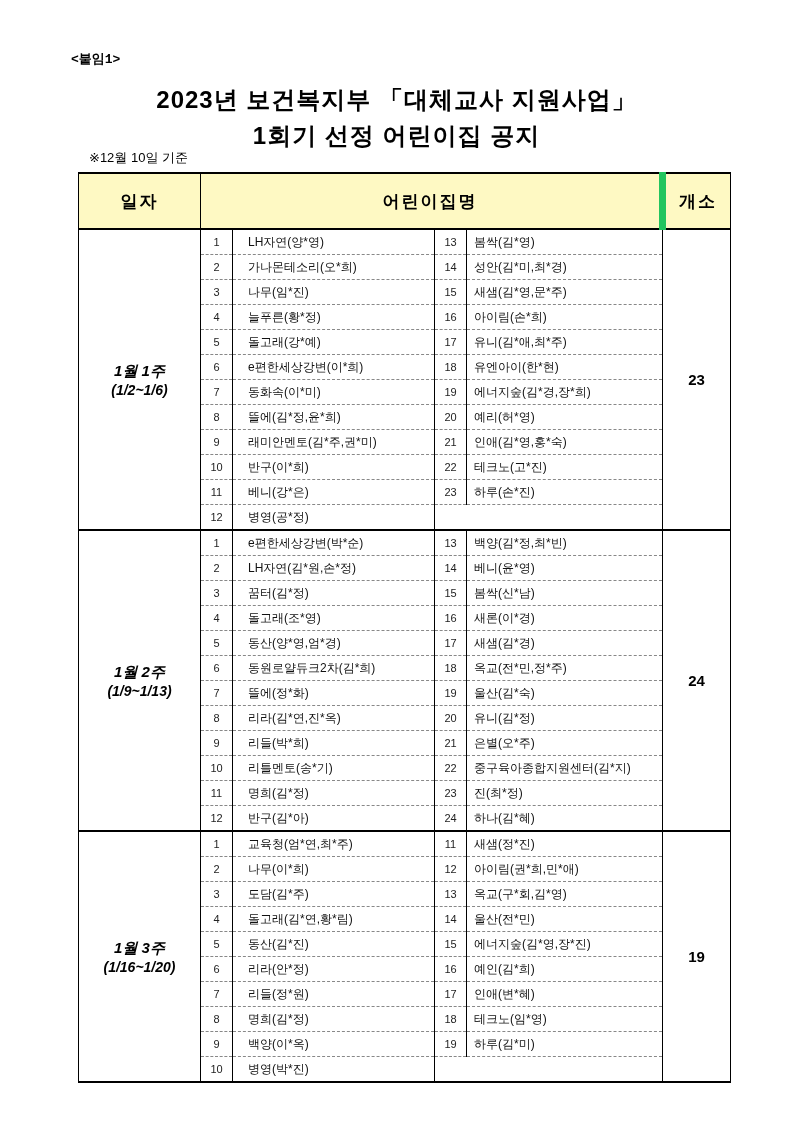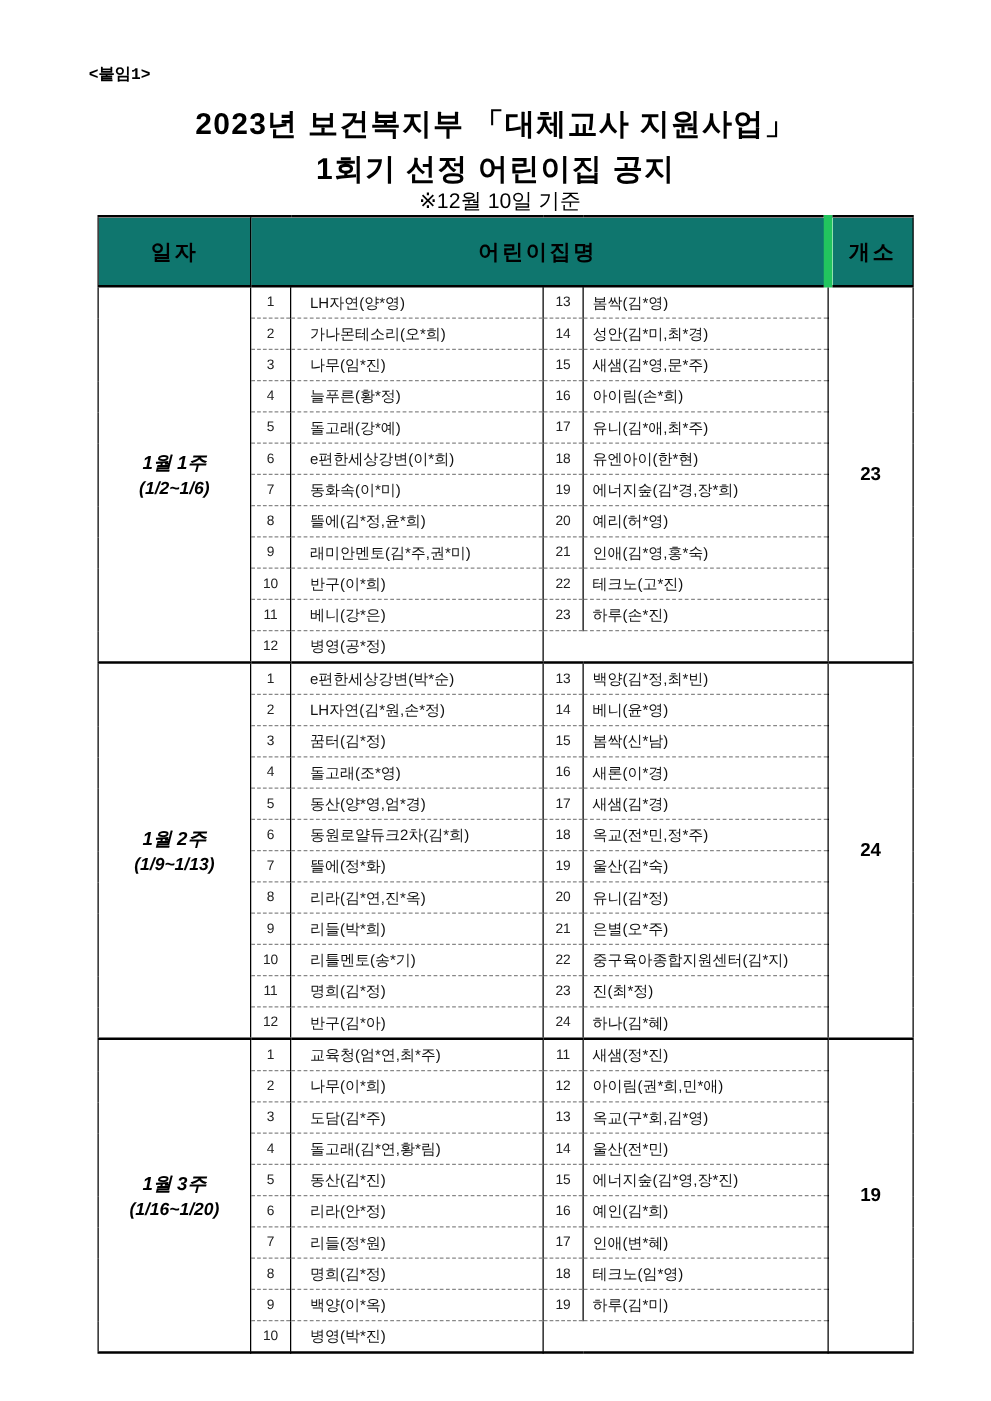--- a/index.html
+++ b/index.html
@@ -11,35 +11,35 @@
   .attachment{
     position:absolute;left:71px;top:50px;
     font-size:13px;font-weight:bold;letter-spacing:0px;font-family:Liberation Mono, monospace;
   }
   .title{
     position:absolute;left:0;top:82px;width:793px;
     text-align:center;font-weight:bold;font-size:24px;line-height:36px;
     letter-spacing:1px;
   }
   .note{
-    position:absolute;left:74px;top:149px;width:652px;
-    text-align:center;font-size:17px;letter-spacing:0px;
+    position:absolute;left:89px;top:149px;width:652px;
+    text-align:left;font-size:13px;letter-spacing:0px;
   }
   table.main{
     position:absolute;left:78px;top:172px;
     border-collapse:collapse;table-layout:fixed;
     width:652px;
     border-top:2.5px solid #000;
     border-bottom:2px solid #000;
     border-left:1.5px solid #000;
     border-right:1.5px solid #000;
   }
   th,td{padding:0;margin:0;overflow:hidden;white-space:nowrap;}
   thead th{
-    background:#0f766e;height:54px;
+    background:#fef9c3;height:54px;
     font-size:17px;font-weight:bold;text-align:center;vertical-align:middle;
     border-bottom:2px solid #000;letter-spacing:2px;
   }
   th.h-date{border-right:1px solid #000;}
   th.h-count{border-left:7px solid #22c55e;}
   tbody td{height:24px;vertical-align:middle;font-size:12px;}
   td.num{
     text-align:center;font-size:11px;color:#222;
     border-right:1px solid #000;border-top:1px dashed #888;
   }

